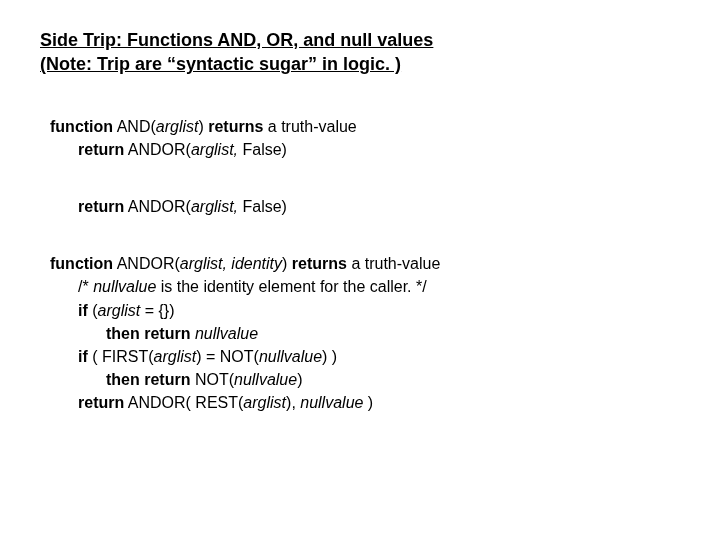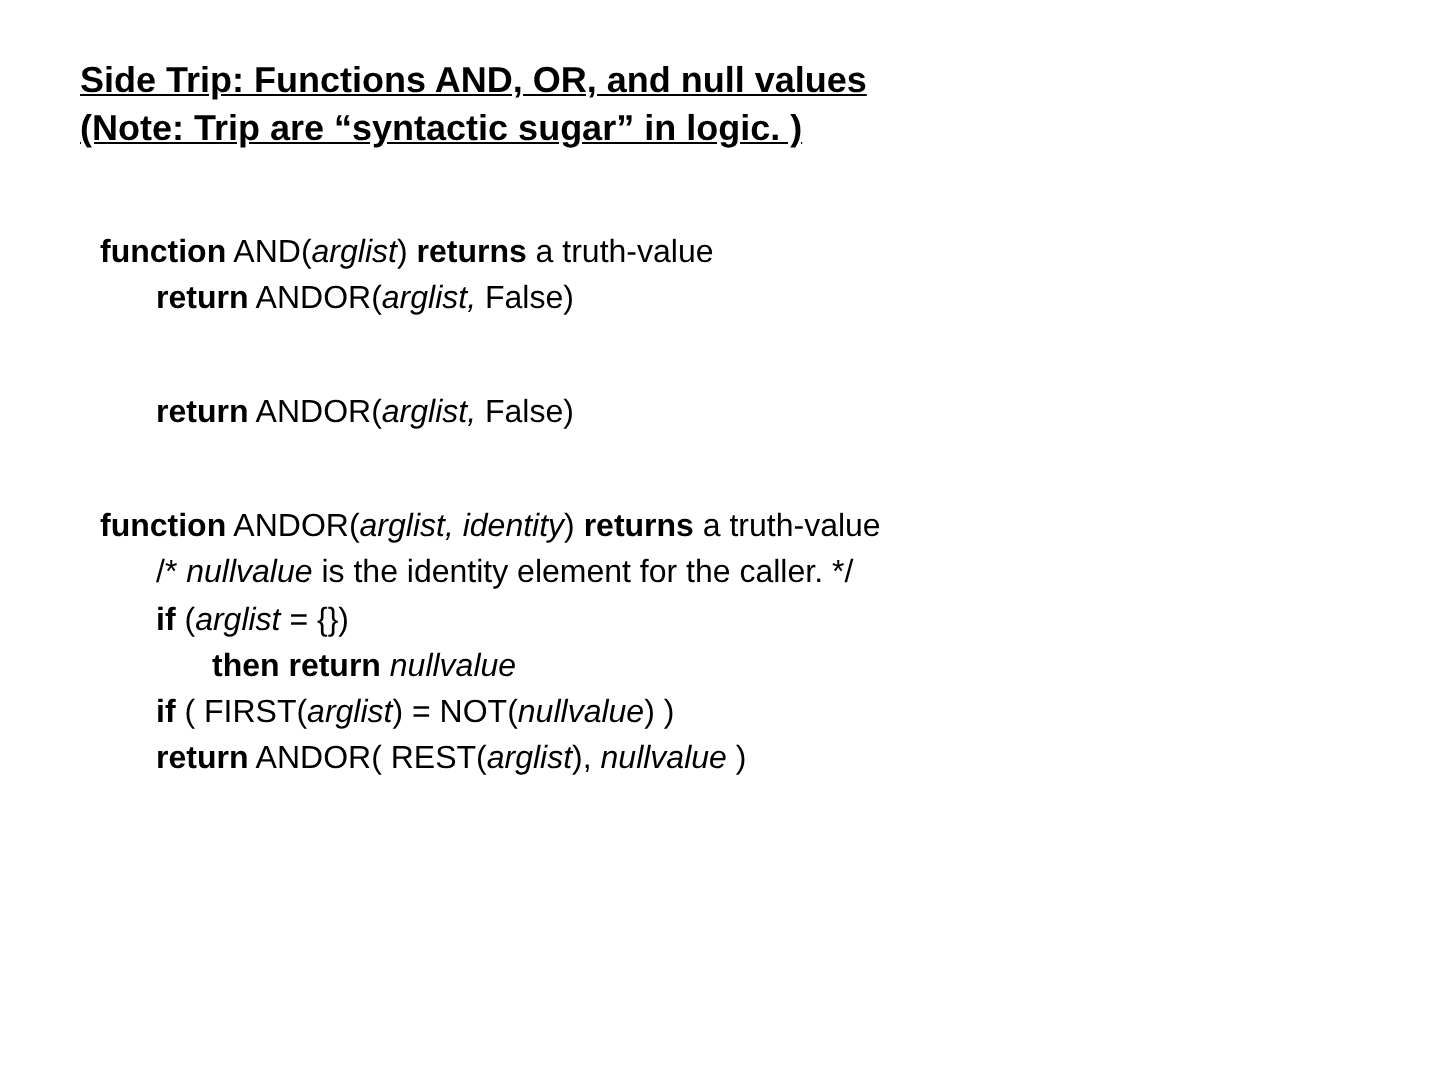--- a/index.html
+++ b/index.html
@@ -72,18 +72,21 @@
     </div>
     <div class="indent1">
       <span class="bold">if</span><span> (</span><span class="ital">arglist</span><span> = {})</span>
     </div>
     <div class="indent2">
       <span class="bold">then return </span><span class="ital">nullvalue</span>
     </div>
     <div class="indent1">
       <span class="bold">if</span><span> ( FIRST(</span><span class="ital">arglist</span><span>) = NOT(</span><span class="ital">nullvalue</span><span>) )</span>
     </div>
+    <div class="indent2">
+      <span class="bold">then return</span><span> NOT(</span><span class="ital">nullvalue</span><span>)</span>
+    </div>
     <div class="indent1">
       <span class="bold">return</span><span> ANDOR( REST(</span><span class="ital">arglist</span><span>), </span><span class="ital">nullvalue</span><span> )</span>
     </div>
   </div>
 
 </div>
 
 </body></html>

